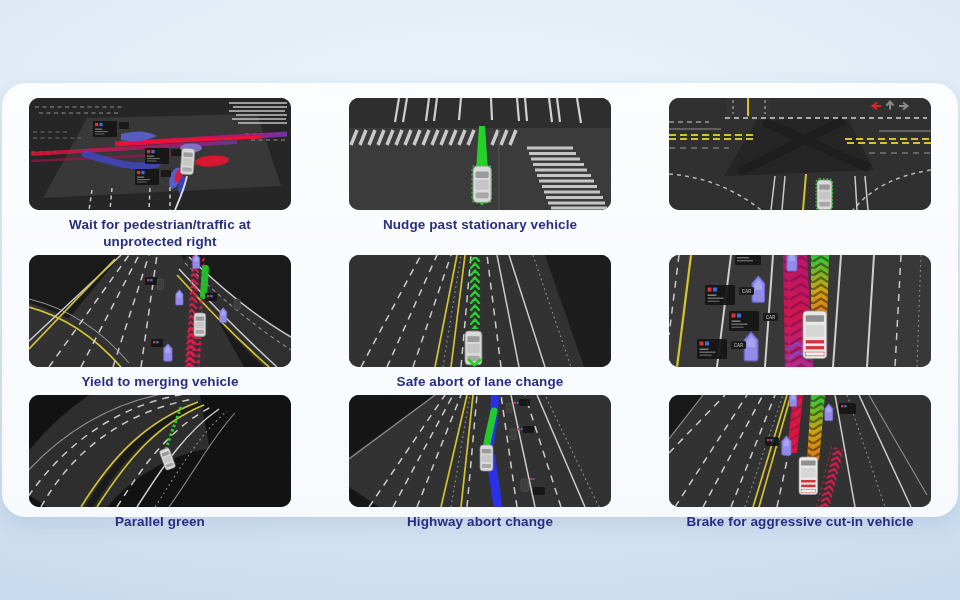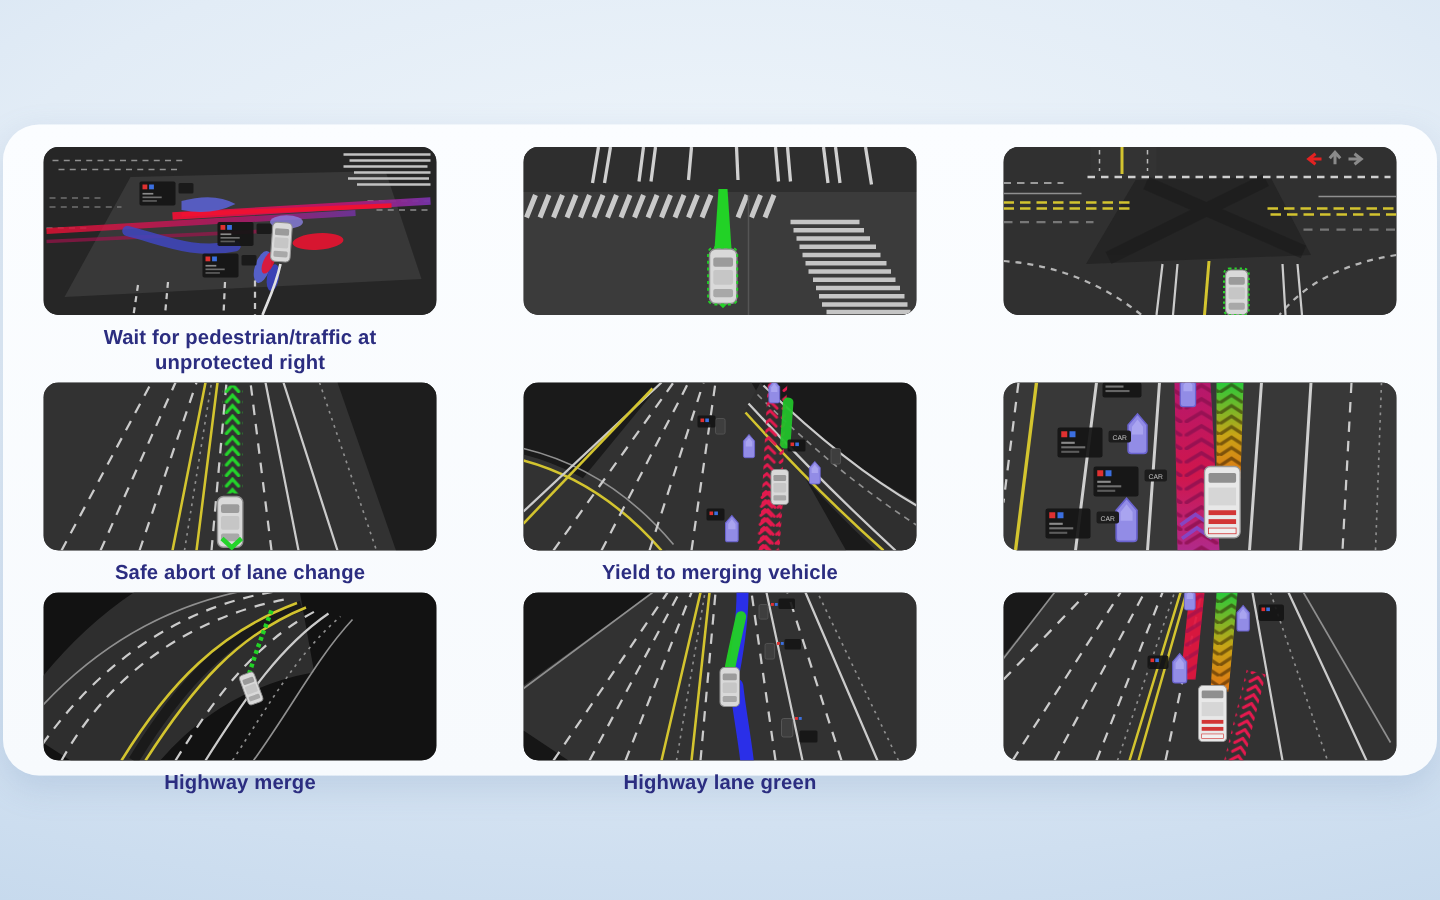--- a/index.html
+++ b/index.html
@@ -160,20 +160,21 @@
           <path d="M178,50 H224 M180,55.5 H227 M182,61 H231 M184,66.5 H235 M186,72 H238 M188,77.5 H242 M190,83 H245 M193,88.5 H248 M195,94 H251 M197,99.5 H254 M199,105 H256 M202,110 H258" stroke="#c5c5c5" stroke-width="3"></path>
           <line x1="150" y1="32" x2="150" y2="112" stroke="#555" stroke-width="1"></line>
           <polygon points="130,28 136,28 140,88 126,88" fill="#22d226"></polygon>
           <path d="M126,98 l7,7 l7,-7" stroke="#22d226" stroke-width="3.5" fill="none"></path>
           <g transform="translate(124,68) scale(1.4)">
               <use href="#car-top"></use>
             </g>
           <rect x="123" y="67" width="19.5" height="38" rx="4" fill="none" stroke="#22d226" stroke-width="1.2" stroke-dasharray="2 2.5"></rect>
         </svg>
       </div>
+      <figcaption class="caption">Nudge past stationary vehicle</figcaption>
     </figure>
 
     <figure class="cell">
       <div class="thumb">
         <svg viewBox="0 0 262 112">
           <rect width="262" height="112" fill="#303030"></rect>
           <polygon points="55,78 205,72 178,20 88,22" fill="#252525"></polygon>
           <path d="M95,24 L200,70 M175,22 L70,74" stroke="#1b1b1b" stroke-width="9" opacity="0.55"></path>
           <rect x="58" y="0" width="44" height="20" fill="#333"></rect>
           <line x1="79" y1="0" x2="79" y2="18" stroke="#d3c42f" stroke-width="2"></line>
@@ -191,41 +192,20 @@
           <path d="M0,76 Q52,80 92,112" stroke="#b5b5b5" stroke-width="1.5" stroke-dasharray="4 4" fill="none"></path>
           <path d="M262,72 Q210,80 184,112" stroke="#b5b5b5" stroke-width="1.5" stroke-dasharray="4 4" fill="none"></path>
           <path d="M106,78 L102,112 M116,78 L113,112 M186,78 L188,112 M196,78 L199,112" class="lw"></path>
           <path d="M137,76 L134,112" stroke="#d3c42f" stroke-width="2"></path>
           <g transform="translate(148,82) scale(1.15)">
               <use href="#car-top"></use>
             </g>
           <rect x="147" y="81" width="16.5" height="31" rx="3.5" fill="none" stroke="#2ad42a" stroke-width="1.3" stroke-dasharray="1.5 2"></rect>
         </svg>
       </div>
-    </figure>
-
-    <figure class="cell">
-      <div class="thumb">
-        <svg viewBox="0 0 262 112">
-          <rect width="262" height="112" fill="#323232"></rect>
-          <polygon points="196,0 262,0 262,112 235,112" fill="#1d1d1d"></polygon>
-          <path d="M184,0 L222,112" class="lg dot"></path>
-          <path d="M12,112 L72,0 M38,112 L88,0 M64,112 L102,0" class="lw d1"></path>
-          <path d="M86,112 L108,0 M102,112 L116,0" class="ly"></path>
-          <path d="M94,112 L112,0" class="lg dot"></path>
-          <path d="M112,112 L122,0 M152,112 L138,0" class="lw d1"></path>
-          <path d="M170,112 L148,0 M196,112 L160,0" class="lw"></path>
-          <rect x="119" y="2" width="14" height="72" fill="url(#pchev-g)"></rect>
-          <g transform="translate(116,76) scale(1.3)">
-              <use href="#car-top"></use>
-            </g>
-          <path d="M119,104 l6.5,6 l6.5,-6" stroke="#24d42b" stroke-width="3" fill="none"></path>
-        </svg>
-      </div>
-      <figcaption class="caption">Safe abort of lane change</figcaption>
     </figure>
 
     <figure class="cell">
       <div class="thumb">
         <svg viewBox="0 0 262 112">
           <rect width="262" height="112" fill="#1a1a1a"></rect>
           <polygon points="0,112 215,112 152,0 92,0" fill="#323232"></polygon>
           <path d="M0,48 Q55,62 95,112 L0,112 Z" fill="#323232"></path>
           <path d="M158,0 Q215,55 262,80 L262,112 L235,112 Q190,70 148,18 Z" fill="#2f2f2f"></path>
           <path d="M0,52 Q52,66 92,112" class="ly" stroke-width="1.4"></path>
@@ -255,20 +235,41 @@
           <rect x="122" y="84" width="12" height="8" rx="1" fill="#141414" opacity="0.92"></rect>
             <use href="#dots-rb" transform="translate(124,86)"></use>
         </svg>
       </div>
       <figcaption class="caption">Yield to merging vehicle</figcaption>
     </figure>
 
     <figure class="cell">
       <div class="thumb">
         <svg viewBox="0 0 262 112">
+          <rect width="262" height="112" fill="#323232"></rect>
+          <polygon points="196,0 262,0 262,112 235,112" fill="#1d1d1d"></polygon>
+          <path d="M184,0 L222,112" class="lg dot"></path>
+          <path d="M12,112 L72,0 M38,112 L88,0 M64,112 L102,0" class="lw d1"></path>
+          <path d="M86,112 L108,0 M102,112 L116,0" class="ly"></path>
+          <path d="M94,112 L112,0" class="lg dot"></path>
+          <path d="M112,112 L122,0 M152,112 L138,0" class="lw d1"></path>
+          <path d="M170,112 L148,0 M196,112 L160,0" class="lw"></path>
+          <rect x="119" y="2" width="14" height="72" fill="url(#pchev-g)"></rect>
+          <g transform="translate(116,76) scale(1.3)">
+              <use href="#car-top"></use>
+            </g>
+          <path d="M119,104 l6.5,6 l6.5,-6" stroke="#24d42b" stroke-width="3" fill="none"></path>
+        </svg>
+      </div>
+      <figcaption class="caption">Safe abort of lane change</figcaption>
+    </figure>
+
+    <figure class="cell">
+      <div class="thumb">
+        <svg viewBox="0 0 262 112">
           <rect width="262" height="112" fill="#383838"></rect>
           <path d="M22,0 L8,112" stroke="#d3c42f" stroke-width="2.2"></path>
           <path d="M10,0 L0,80" class="lw d1"></path>
           <path d="M62,0 L48,112 M104,0 L96,112" class="lw2"></path>
           <path d="M172,0 L164,112 M205,0 L198,112" class="lw2"></path>
           <path d="M232,0 L226,112" class="lw d1"></path>
           <path d="M252,0 L248,112" class="lg dot"></path>
           <polygon points="114,0 138,0 144,112 116,112" fill="url(#g-rm)"></polygon>
           <polygon points="114,0 138,0 144,112 116,112" fill="url(#pchev-dk)" opacity="0.8"></polygon>
           <path d="M119,104 l10,-7 l10,7 M118,95 l10,-7 l10,7" stroke="#7d4bd0" stroke-width="2.4" fill="none" opacity="0.85"></path>
@@ -308,21 +309,21 @@
           <path d="M88,112 C118,64 144,32 182,12" class="lw d1"></path>
           <path d="M108,112 C136,68 158,36 190,14" class="lw" stroke-width="1.4"></path>
           <path d="M126,112 C152,72 170,40 198,16" class="lg dot"></path>
           <path d="M140,112 C166,76 182,44 206,18" class="lg"></path>
           <path d="M152,12 C146,28 140,44 136,58" stroke="#22d226" stroke-width="3" fill="none" stroke-dasharray="2.5 2.2"></path>
           <g transform="translate(130,56) rotate(-20) scale(0.8)">
               <use href="#car-top"></use>
             </g>
         </svg>
       </div>
-      <figcaption class="caption">Highway merge</figcaption>
+      <figcaption class="caption">Parallel green</figcaption>
     </figure>
 
     <figure class="cell">
       <div class="thumb">
         <svg viewBox="0 0 262 112">
           <rect width="262" height="112" fill="#323232"></rect>
           <polygon points="0,0 86,0 0,62" fill="#161616"></polygon>
           <polygon points="0,92 30,112 0,112" fill="#161616"></polygon>
           <path d="M86,0 L0,64" class="lg"></path>
           <path d="M20,112 L96,0 M44,112 L104,0 M68,112 L112,0" class="lw d1"></path>
@@ -342,21 +343,21 @@
           <use href="#dots-rb" transform="translate(165,7) scale(0.8)"></use>
           <use href="#dark-car" transform="translate(161,34) scale(0.8)"></use>
           <use href="#dots-rb" transform="translate(169,33) scale(0.8)"></use>
           <use href="#dark-car" transform="translate(172,84) scale(0.95)"></use>
           <use href="#dots-rb" transform="translate(181,83) scale(0.8)"></use>
           <rect x="170" y="4" width="11" height="7" rx="1" fill="#141414" opacity="0.9"></rect>
           <rect x="174" y="31" width="11" height="7" rx="1" fill="#141414" opacity="0.9"></rect>
           <rect x="184" y="92" width="12" height="8" rx="1" fill="#141414" opacity="0.9"></rect>
         </svg>
       </div>
-      <figcaption class="caption">Highway lane green</figcaption>
+      <figcaption class="caption">Highway abort change</figcaption>
     </figure>
 
     <figure class="cell">
       <div class="thumb">
         <svg viewBox="0 0 262 112">
           <rect width="262" height="112" fill="#323232"></rect>
           <polygon points="0,0 34,0 0,42" fill="#191919"></polygon>
           <path d="M34,0 L0,44" class="lg"></path>
           <path d="M0,58 L56,0 M6,112 L78,0 M34,112 L94,0 M62,112 L106,0" class="lw d1"></path>
           <path d="M76,112 L114,0" class="lg dot"></path>
@@ -377,16 +378,17 @@
           <use href="#purple-car" transform="translate(155,8) scale(0.68)"></use>
           <g transform="rotate(14 160 85)">
               <rect x="154" y="52" width="13" height="68" fill="url(#pchev-r)"></rect>
             </g>
           <rect x="170" y="8" width="17" height="11" rx="1.5" fill="#141414" opacity="0.92"></rect>
           <use href="#dots-rb" transform="translate(172,10)"></use>
           <rect x="96" y="42" width="14" height="9" rx="1.5" fill="#141414" opacity="0.92"></rect>
           <use href="#dots-rb" transform="translate(98,44)"></use>
         </svg>
       </div>
+      <figcaption class="caption">Brake for aggressive cut-in vehicle</figcaption>
     </figure>
 
   </div>
 </div>
 
 </body></html>

